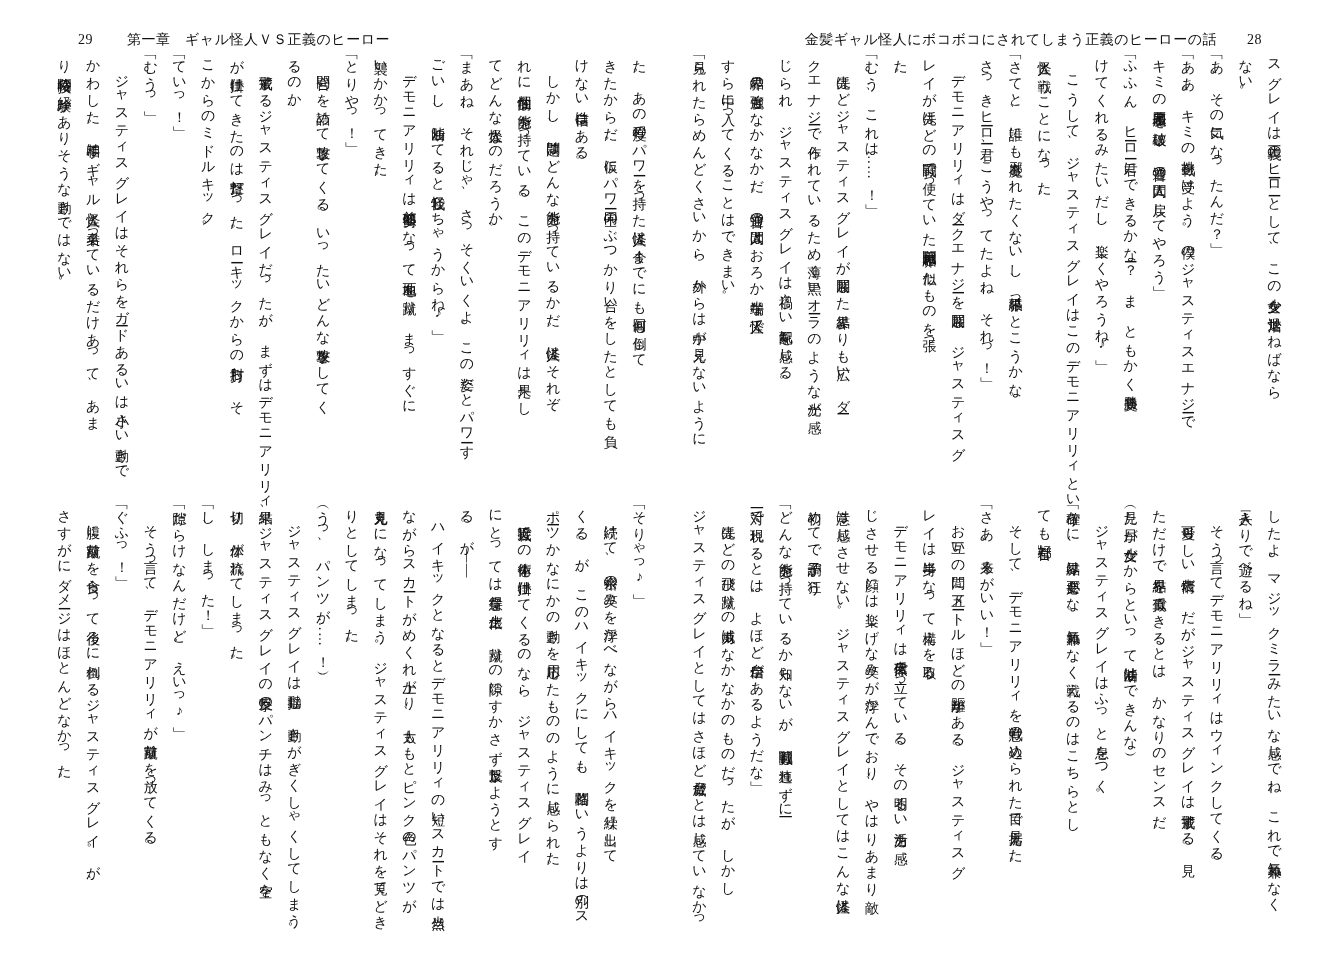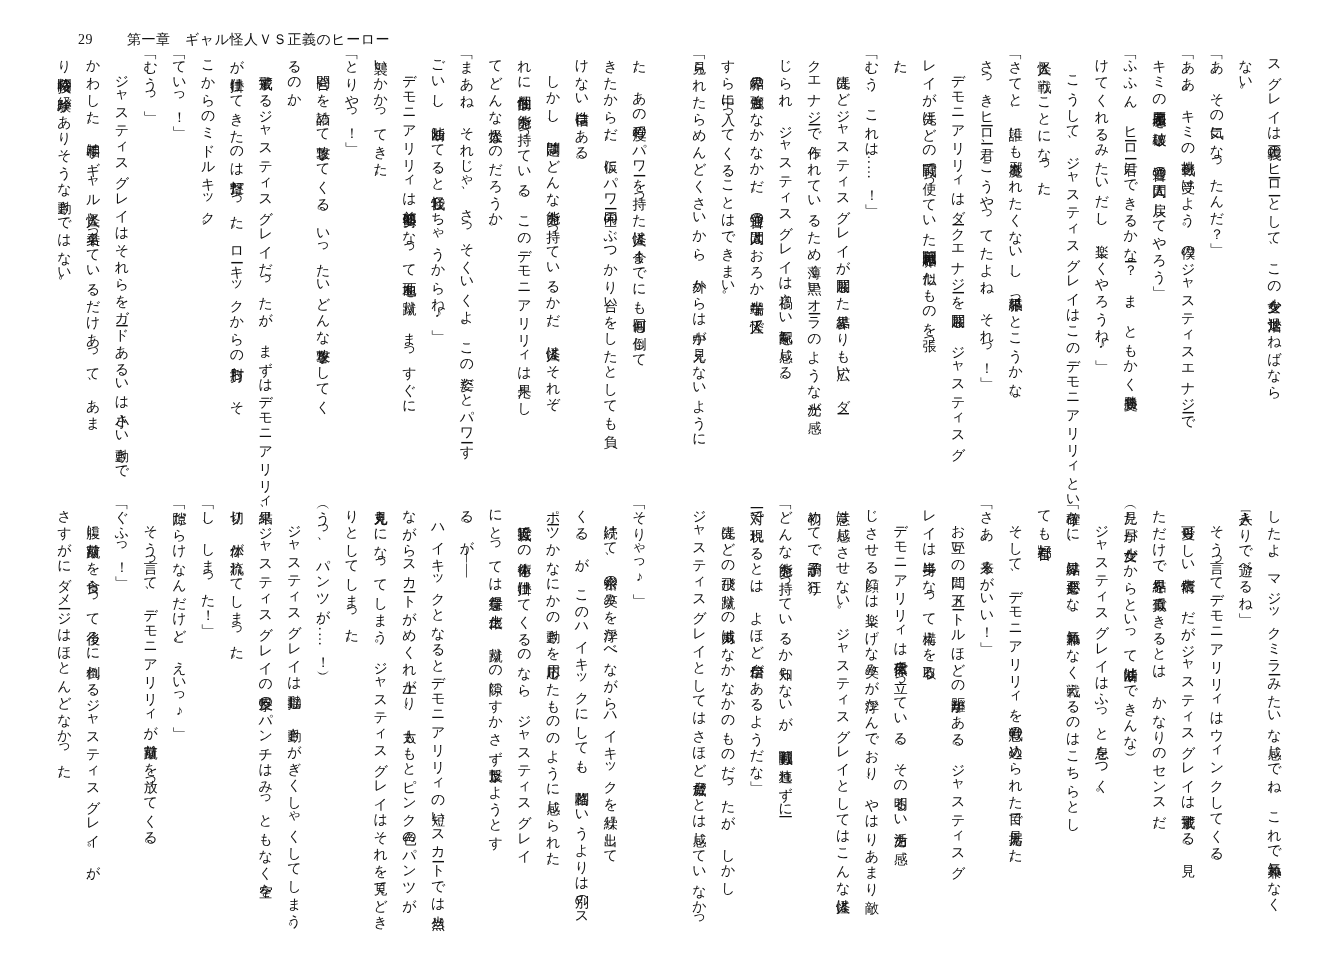--- a/index.html
+++ b/index.html
@@ -59,20 +59,24 @@
 </head>
 <body>
 
 <div class="spread">
 
   <div class="running-header header-left">
     <span class="pagenum">29</span>
     <span class="chapter">第一章　ギャル怪人ＶＳ正義のヒーロー</span>
   </div>
 
+  <div class="running-header header-right">
+    <span class="title">金髪ギャル怪人にボコボコにされてしまう正義のヒーローの話</span>
+    <span class="pagenum">28</span>
+  </div>
 
   <div class="band band-ul">
       <div class="tcol">た。あの程度のパワーを持った怪人は今までにも何回も倒して</div>
       <div class="tcol">きたからだ。仮にパワー同士のぶつかり合いをしたとしても負</div>
       <div class="tcol">けない自信はある。</div>
       <div class="tcol">　しかし、問題はどんな能力を持っているかだ。怪人はそれぞ</div>
       <div class="tcol">れに個性的な能力を持っている。このデモニアリリィは果たし</div>
       <div class="tcol">てどんな怪人なのだろうか。</div>
       <div class="tcol">「まあね。それじゃ、さっそくいくよ。この姿だとパワーす</div>
       <div class="tcol">ごいし、油断してると怪我しちゃうからね♪」</div>

